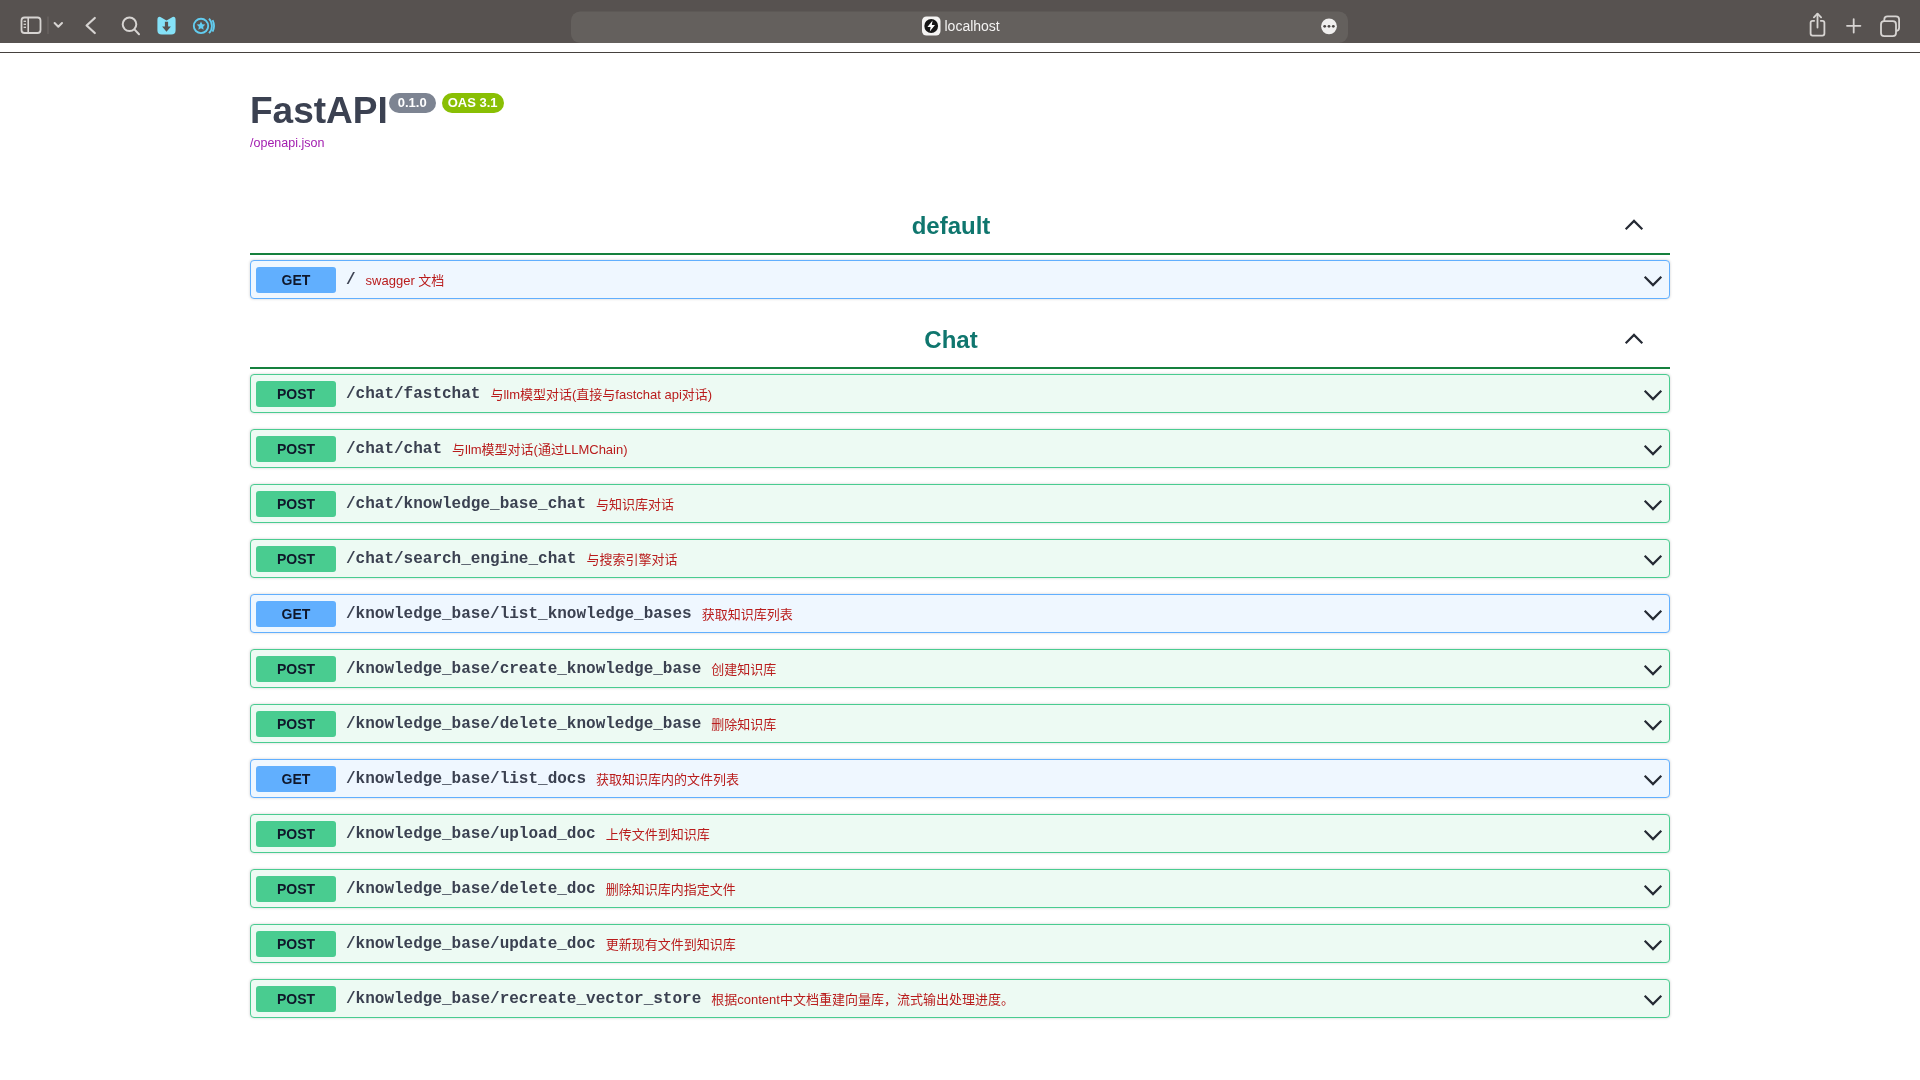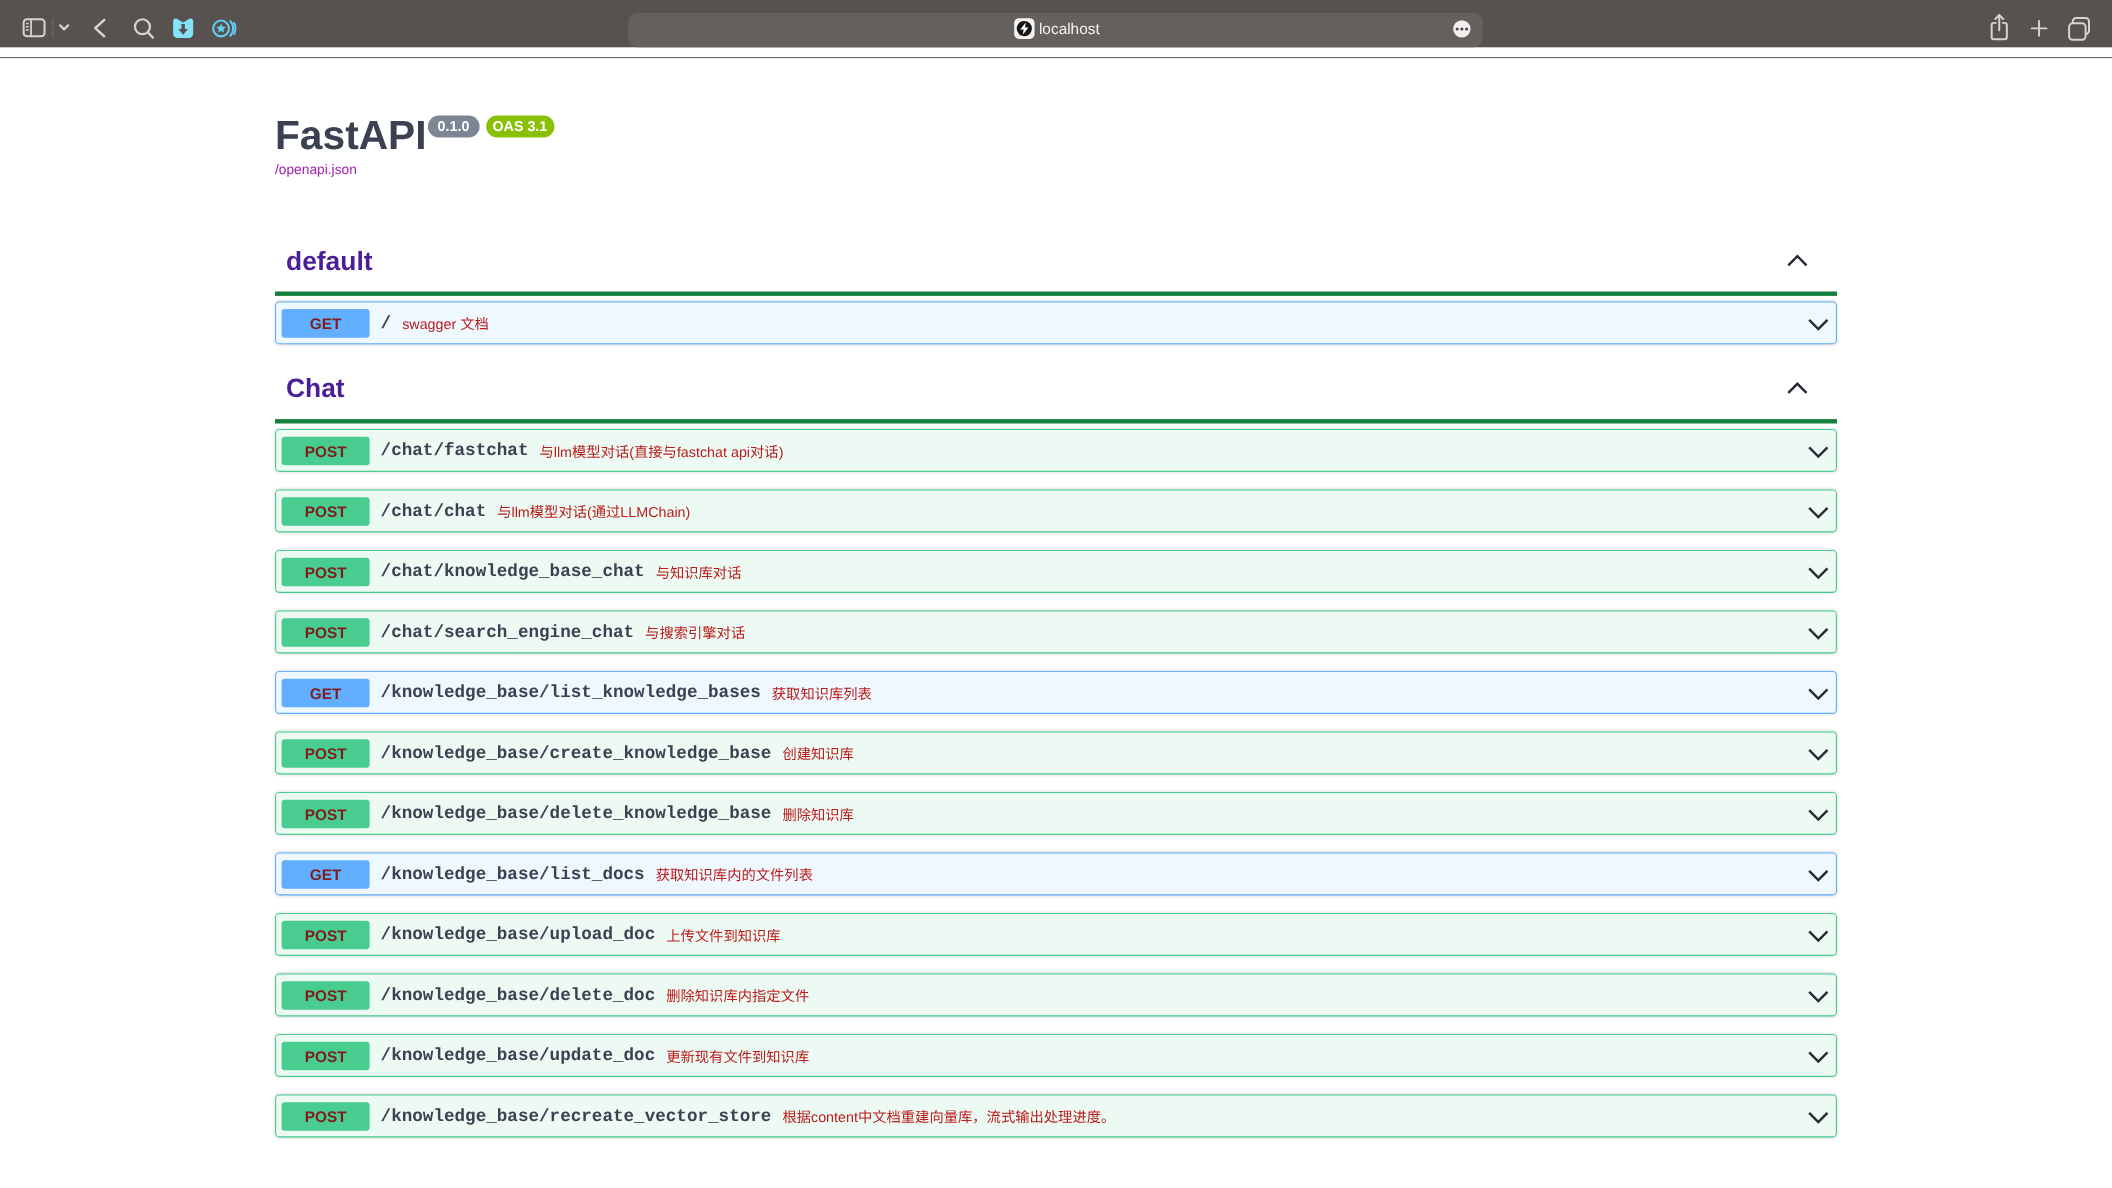--- a/index.html
+++ b/index.html
@@ -6,42 +6,42 @@
   html,body { margin:0; padding:0; }
   body {
     width:1920px; height:1080px; overflow:hidden; background:#fff; will-change:transform;
     font-family:"Liberation Sans","Noto Sans CJK SC",sans-serif;
   }
   .header { position:relative; width:1920px; height:43px; background:#575250; border-bottom:0; }
   .header svg { position:absolute; top:0; left:0; display:block; will-change:transform; }
 
   .wrapper { max-width:1460px; margin:0 auto; padding:0 20px; }
 
-  .info { padding-top:58px; }
+  .info { padding-top:46px; }
   .info h2 { margin:0; font-size:37px; font-weight:700; color:#3b4151; line-height:1.2; }
   .badge { display:inline-block; position:relative; top:-16.5px; height:20px; line-height:20px;
            font-size:13px; font-weight:700; color:#fff; border-radius:10px; }
   .vbadge { background:#7d8492; padding:0 9px; margin-left:1px; }
   .obadge { background:#89bf04; padding:0 6px; margin-left:6px; }
   .link { margin-top:0px; }
   .link a { font-size:12.5px; color:#a21caf; text-decoration:none; }
   .info-pad { height:50px; }
 
   .tag { position:relative; margin:0 0 5px 0; padding:11px 28px 13px 10px;
-         font-size:24px; font-weight:700; color:#4c1d95;
-         border-bottom:4px solid #15803d; }
+         font-size:24px; font-weight:700; color:#0f766e;
+         border-bottom:2px solid #15803d;text-align:center; }
   .tag svg { position:absolute; right:26px; top:14px; }
 
   .op { height:39px; border:1px solid; border-radius:4px; margin:0 0 16px 0;
         display:flex; align-items:center; padding:0 6px 0 5px;
         box-shadow:0 0 3px rgba(0,0,0,.19); }
   .op.get  { background:#eff7ff; border-color:#61affe; }
   .op.post { background:#edfaf3; border-color:#49cc90; }
   .m { min-width:80px; height:26px; line-height:26px; text-align:center; border-radius:3px;
-       color:#7f1d1d; font-weight:700; font-size:14px; }
+       color:#0f172a; font-weight:700; font-size:14px; }
   .get  .m { background:#61affe; }
   .post .m { background:#49cc90; }
   .path { margin-left:10px; font-family:"Liberation Mono",monospace; font-weight:700;
           font-size:16px; color:#3b4151; white-space:nowrap; }
   .desc { margin-left:10px; font-size:13px; color:#b91c1c; white-space:nowrap;text-align:center; }
   .chev { margin-left:auto; flex:none; position:relative; top:1px; }
 </style>
 </head>
 <body>
 <div class="header">

